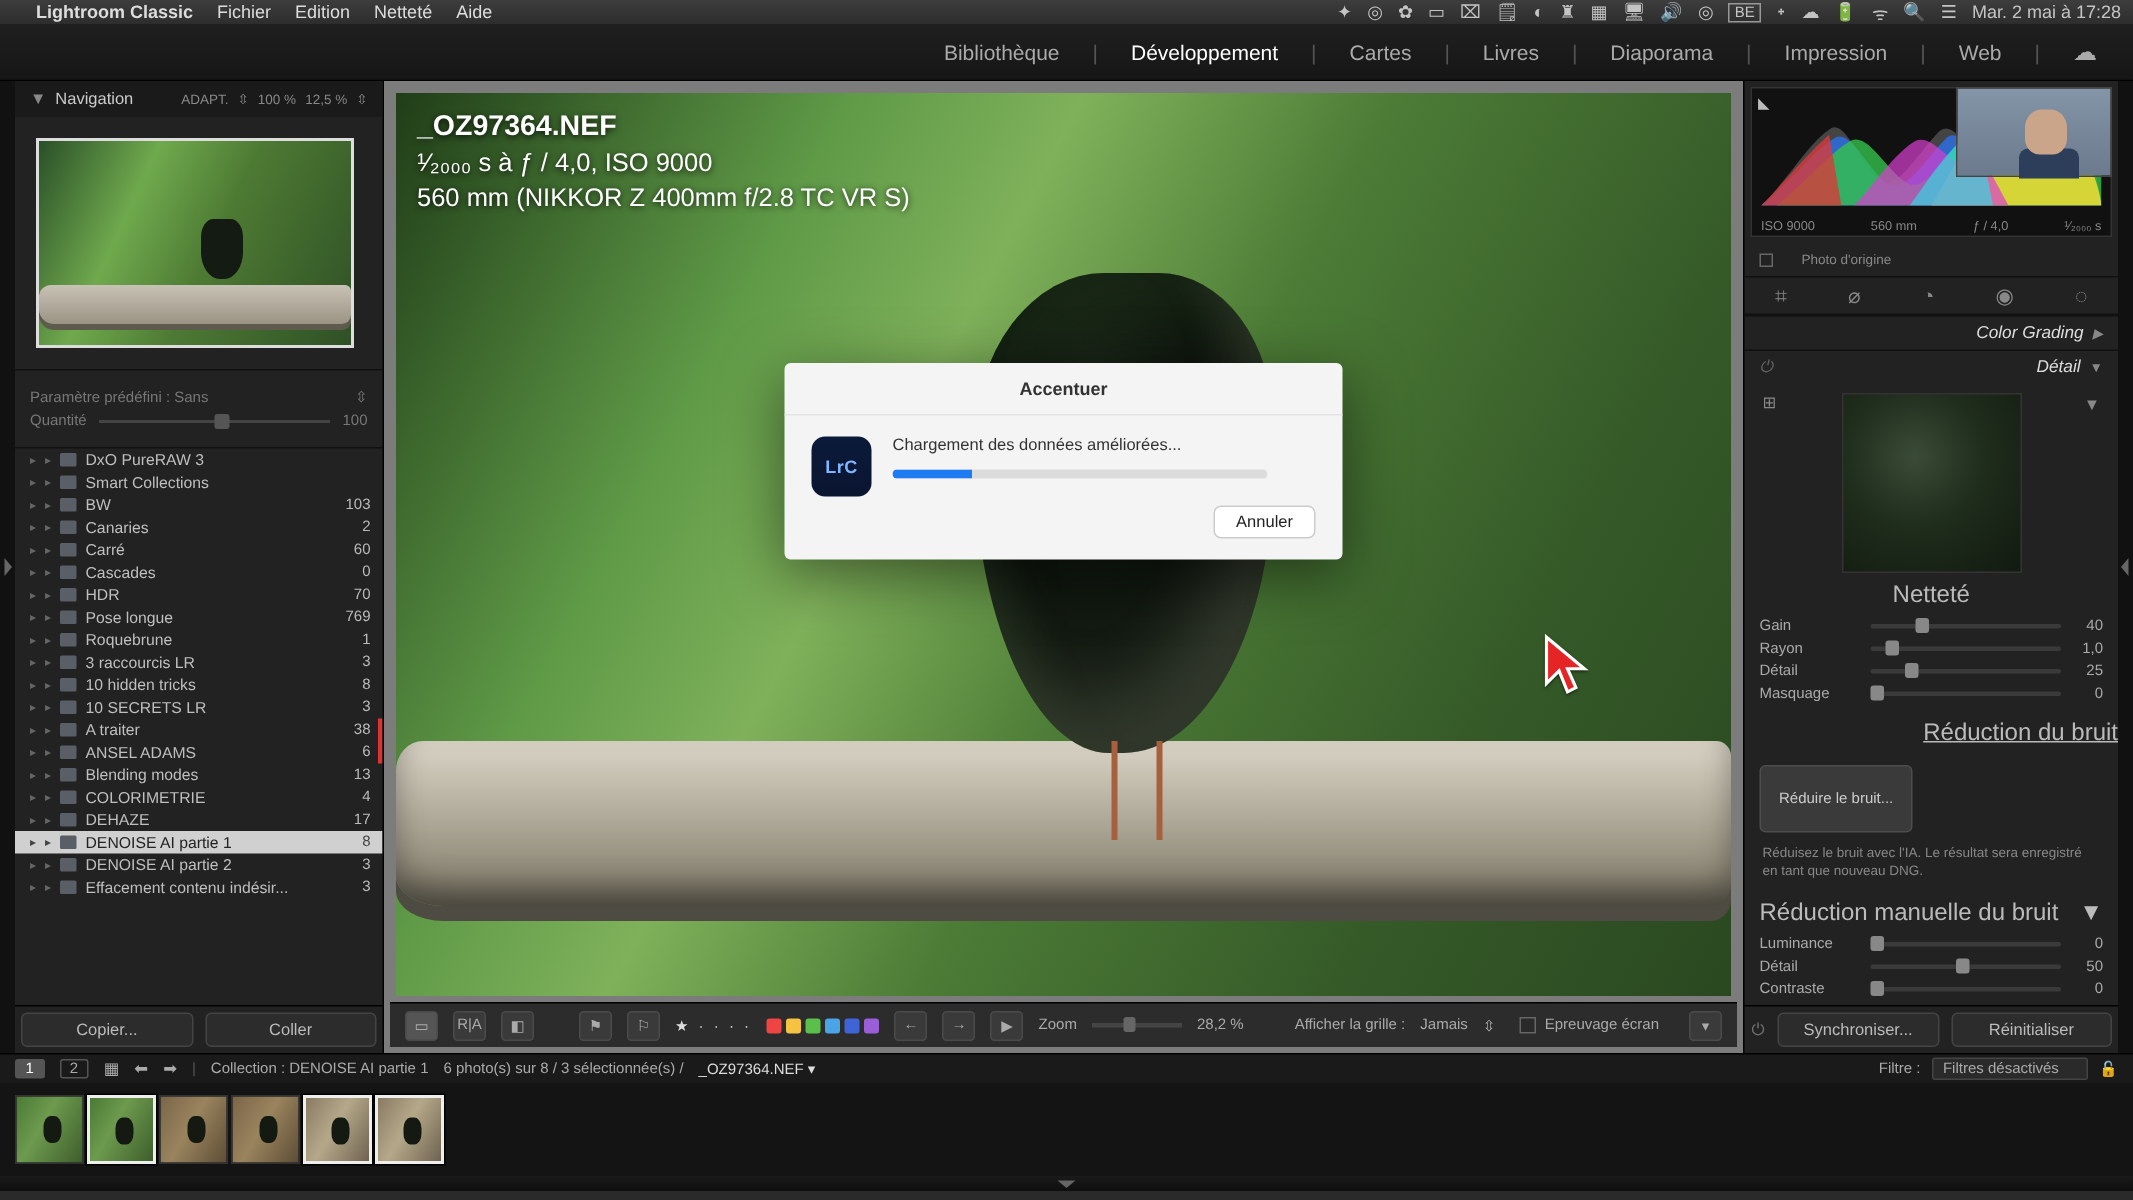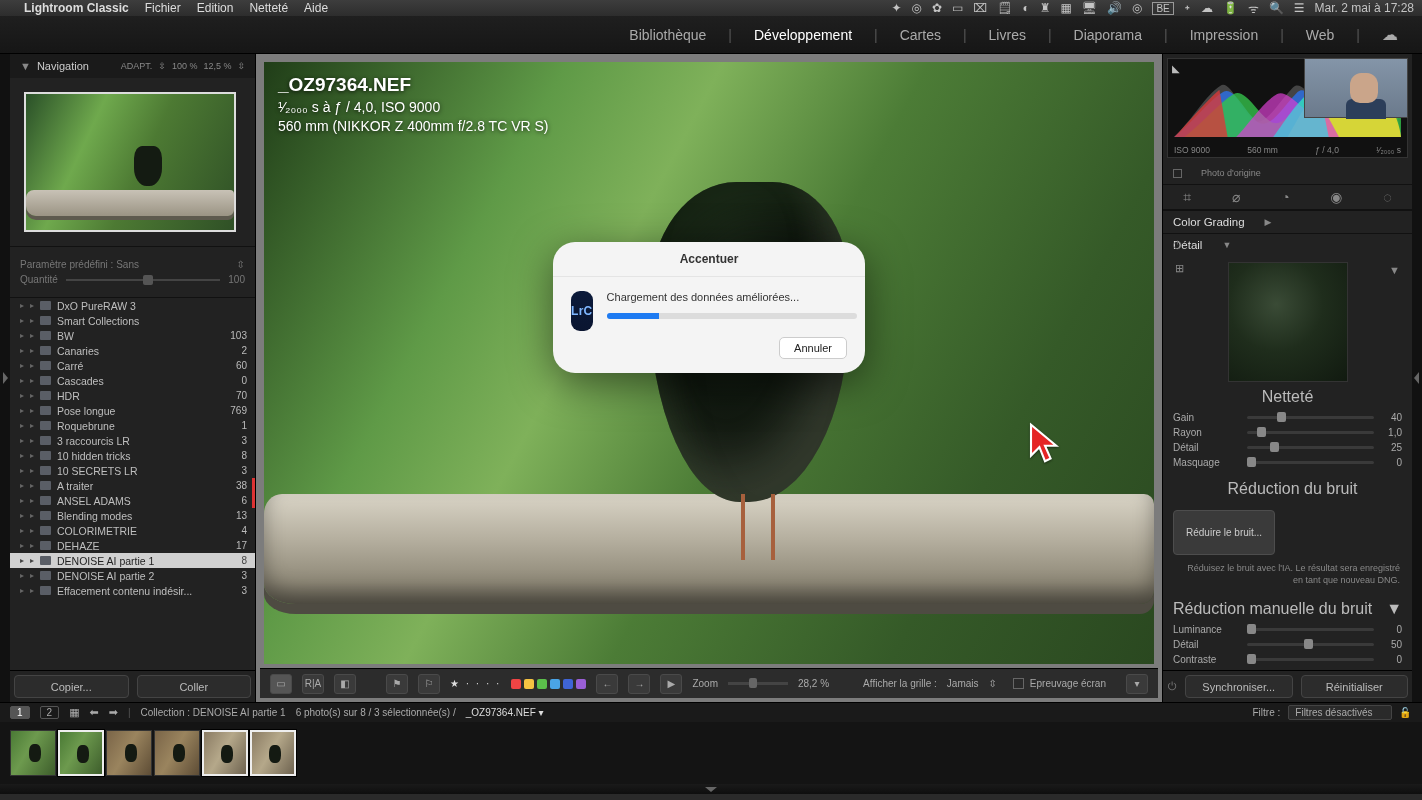--- a/index.html
+++ b/index.html
@@ -124,32 +124,32 @@
     box-shadow:inset -20px -40px 40px rgba(140,155,120,.18), inset 20px 30px 30px rgba(30,50,25,.4);
   }
   .photo-area .bird::after{
     content:"";position:absolute;left:46%;bottom:-58px;width:4px;height:66px;background:#a7603d;box-shadow:30px 0 0 #a7603d;
   }
   .photo-caption{
     position:absolute;left:14px;top:10px;color:#fff;
     text-shadow:0 1px 4px rgba(0,0,0,.8);font-size:14px;line-height:1.35;
   }
   .photo-caption .fn{font-size:19px;font-weight:600;}
-  .photo-caption .small{font-size:14px;}
+  .photo-caption .small{font-size:17px;}
 
   
   .cursor{
     position:absolute;left:772px;top:368px;width:0;height:0;pointer-events:none;z-index:60;
   }
   .cursor svg{width:34px;height:42px;filter:drop-shadow(0 1px 1px rgba(0,0,0,.5));}
 
   
   .dialog{
     position:absolute;left:50%;top:188px;transform:translateX(-50%);
-    width:312px;background:#f4f4f4;border-radius:22px;
+    width:372px;background:#f4f4f4;border-radius:4px;
     box-shadow:0 10px 40px rgba(0,0,0,.5);
     z-index:50;
     padding-bottom:14px;
   }
   .dialog .title{
     text-align:center;font-size:12px;font-weight:600;color:#333;
     padding:10px 0;border-bottom:1px solid #e4e4e4;
   }
   .dialog .body{display:flex;gap:14px;padding:14px 18px 6px 18px;align-items:flex-start;}
   .lrc-icon{
@@ -194,42 +194,42 @@
     background:linear-gradient(#8495a8,#6b7a8c);border:1px solid #444;z-index:5;
   }
   .webcam::after{content:"";position:absolute;left:44%;top:14px;width:28px;height:30px;background:#caa58a;border-radius:40% 40% 35% 35%;}
   .webcam::before{content:"";position:absolute;left:40%;top:40px;width:40px;height:20px;background:#2c3e5a;border-radius:6px 6px 0 0;}
   .histo-warn{position:absolute;left:4px;top:4px;color:#bbb;font-size:10px;}
 
   .tool-row{height:26px;display:flex;justify-content:space-around;align-items:center;border-top:1px solid #111;border-bottom:1px solid #111;color:#888;}
   .tool-row span{font-size:14px;}
 
   .panel-section{border-top:1px solid #111;}
-  .panel-head{display:flex;justify-content:flex-start;align-items:center;padding:5px 10px;font-size:11.5px;color:#ddd;gap:20px;}
+  .panel-head{display:flex;justify-content:flex-end;align-items:center;padding:5px 10px;font-size:11.5px;color:#ddd;gap:6px;font-style:italic;}
   .panel-head .tri{color:#888;font-size:9px;}
   .panel-head .eye{position:absolute;left:10px;color:#666;font-size:11px;}
   .panel-head-wrap{position:relative;}
 
   .detail-preview{
     width:120px;height:120px;margin:6px auto;
     background:radial-gradient(circle at 40% 35%,#3a4b36 0%, #1f2d1c 45%, #111a10 100%);
     border:1px solid #333;
   }
   .add-square{position:absolute;left:12px;color:#888;font-size:11px;}
   .panel-sub{font-size:16px;color:#bbb;text-align:center;margin:6px 0 4px 0;}
   .slider-row{display:flex;align-items:center;padding:2px 10px;font-size:10px;color:#aaa;}
   .slider-row .label{width:74px;text-align:left;padding-right:6px;}
   .slider-row .track{flex:1;height:3px;background:#3a3a3a;position:relative;border-radius:2px;}
   .slider-row .track .knob{position:absolute;top:-4px;width:9px;height:10px;background:#888;border-radius:2px;}
   .slider-row .val{width:28px;text-align:right;padding-left:4px;}
   .panel-btn{
     margin:8px 10px;padding:16px 12px;background:#3a3a3a;border:1px solid #4d4d4d;
     border-radius:4px;font-size:10px;color:#ccc;display:inline-block;
   }
-  .panel-help{font-size:9px;color:#888;padding:0 12px 8px 12px;line-height:1.3;text-align:right;}
+  .panel-help{font-size:9px;color:#888;padding:0 12px 8px 12px;line-height:1.3;}
 
   .sync-row{height:32px;display:flex;border-top:1px solid #000;}
   .sync-row button{flex:1;background:#2c2c2c;border:1px solid #444;color:#bbb;font-size:11px;border-radius:4px;margin:4px;}
   .sync-sw{width:18px;display:flex;align-items:center;justify-content:center;color:#777;}
 
   
   .film-head{
     height:20px;background:#1a1a1a;display:flex;align-items:center;padding:0 10px;
     font-size:10px;color:#aaa;gap:10px;border-top:1px solid #000;
   }
@@ -637,21 +637,21 @@
           <span class="val">25</span>
         </div>
       <div class="slider-row">
           <span class="label">Masquage</span>
           <span class="track">
             <span class="knob" style="left:0%"></span>
           </span>
           <span class="val">0</span>
         </div>
 
-      <div class="panel-sub" style="text-align:center;padding-left:10px;margin-top:10px;">Réduction du bruit</div>
+      <div class="panel-sub" style="text-align:right;padding-left:10px;margin-top:10px;text-decoration:underline;">Réduction du bruit</div>
       <span class="panel-btn">Réduire le bruit...</span>
       <div class="panel-help">Réduisez le bruit avec l'IA. Le résultat sera enregistré en tant que nouveau DNG.</div>
 
       <div class="panel-sub" style="text-align:left;padding-left:10px;display:flex;justify-content:space-between;padding-right:10px;">
         <span>Réduction manuelle du bruit</span>
         <span class="tri">▼</span>
       </div>
       <div class="slider-row">
           <span class="label">Luminance</span>
           <span class="track">

